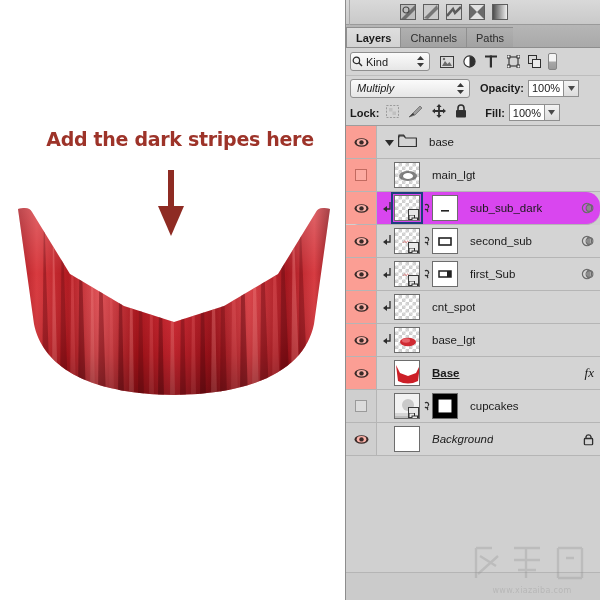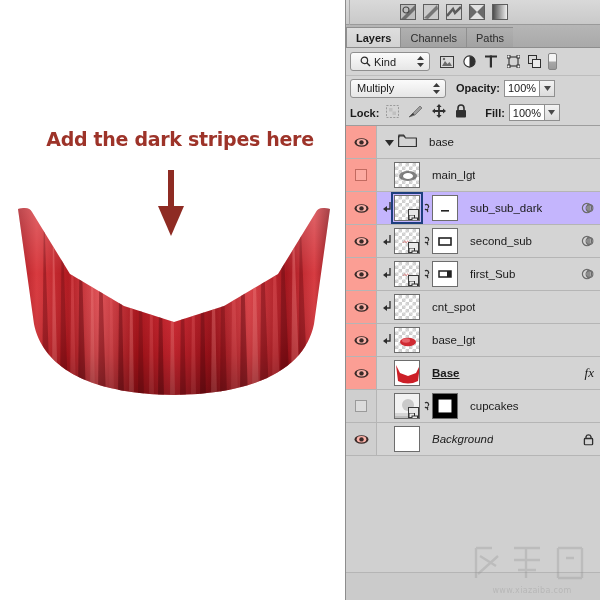--- a/index.html
+++ b/index.html
@@ -107,21 +107,21 @@
     padding:0 4px;
     border-bottom:1px solid #bdbdbd;
   }
   .kind-select {
     width:80px; height:19px;
     background:linear-gradient(180deg,#fbfbfb 0%,#e6e6e6 100%);
     border:1px solid #8f8f8f;
     border-radius:3px;
     display:flex; align-items:center;
     font-size:11px; color:#1a1a1a;
-    padding:0 9px;
+    padding:0 1px;
     position:relative;
   }
   .kind-select .lbl { margin-left:3px; }
   .stepper-arrows {
     position:absolute; right:5px; top:3px;
     display:flex; flex-direction:column; gap:2px;
   }
   .filter-icons { display:flex; align-items:center; gap:8px; margin-left:10px; }
   .filter-icon { width:14px; height:14px; display:flex; align-items:center; justify-content:center; }
   .toggle-sw {
@@ -133,28 +133,29 @@
   }
 
   
   .blend-row {
     height:24px;
     background:#d4d4d4;
     display:flex; align-items:center;
     padding:0 4px;
   }
   .blend-select {
-    width:96px; height:19px;
+    width:120px; height:19px;
     background:linear-gradient(180deg,#fbfbfb 0%,#e6e6e6 100%);
     border:1px solid #8f8f8f;
     border-radius:3px;
     display:flex; align-items:center;
     font-size:11px; color:#1a1a1a;
     padding-left:6px;
     position:relative;
+    font-style:italic;
   }
   .lbl-small { font-size:11px; color:#1a1a1a; font-weight:bold; }
   .num-field {
     width:36px; height:17px;
     background:#ffffff;
     border:1px solid #8f8f8f;
     font-size:11px; color:#1a1a1a;
     display:flex; align-items:center; justify-content:center;
   }
   .num-drop {
@@ -176,21 +177,21 @@
 
   
   .layers-list { flex:1; background:#d0d0d0; overflow:hidden; }
   .layer-row {
     height:33px;
     display:flex; align-items:center;
     background:#d4d4d4;
     border-bottom:1px solid #b5b5b5;
     position:relative;
   }
-  .layer-row.selected { background:#c4b5fd; }
+  .layer-row.selected { background:#d946ef;border-radius:14px; }
   .eye-cell {
     width:31px; height:100%;
     display:flex; align-items:center; justify-content:center;
     border-right:1px solid #b5b5b5;
     flex:0 0 31px;
   }
   .eye-cell.vis { background:#fb9e94; }
   .eye-cell.hid { background:#fb9e94; }
   .eye-cell.plain { background:#cfcfcf; }
   .eye-off-box {

